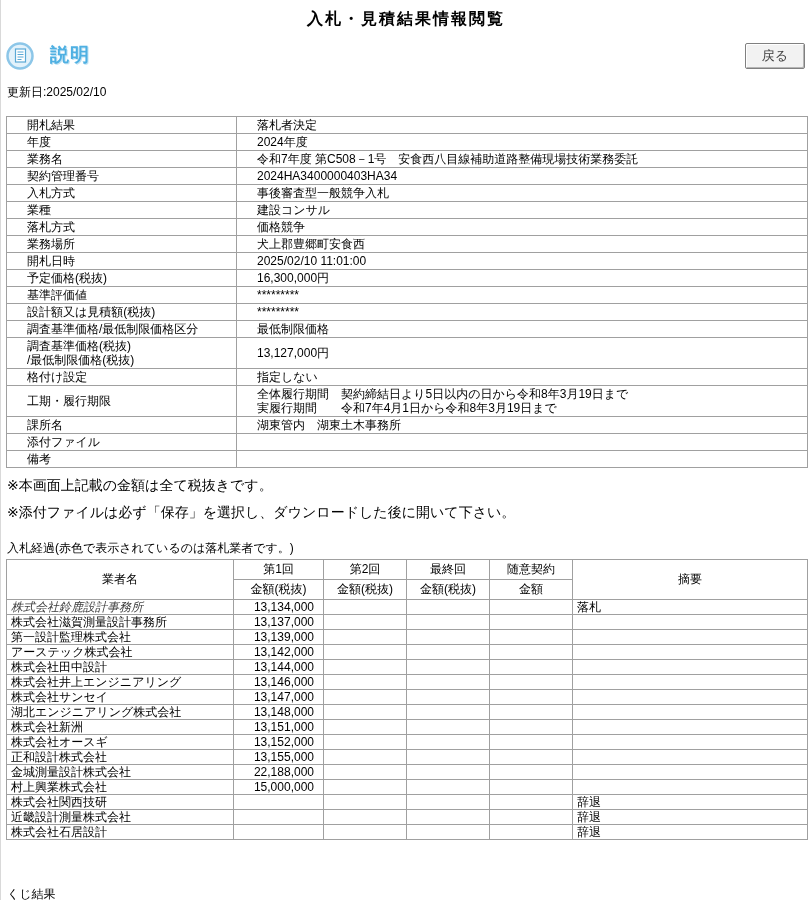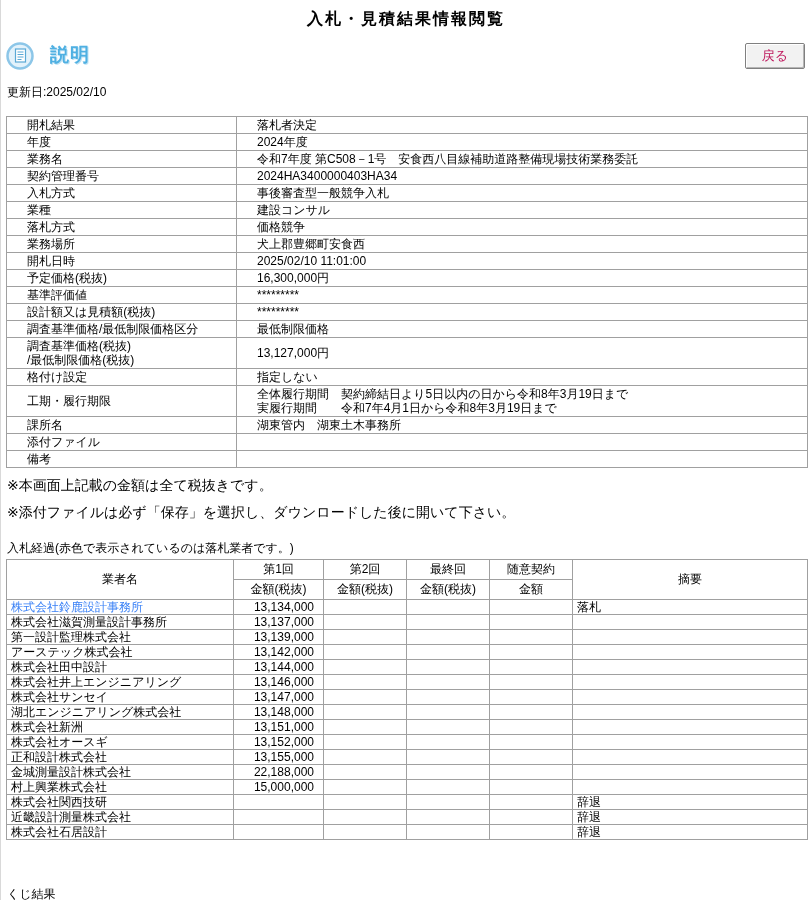--- a/index.html
+++ b/index.html
@@ -15,21 +15,21 @@
 
   .topbar { display: flex; justify-content: space-between; align-items: center; height: 32px; margin-top: 2px; }
   .explain { display: inline-flex; align-items: flex-start; gap: 16px; cursor: pointer; }
   .explain-text {
     font-size: 19px; font-weight: bold; color: #4fb0e2;
     text-shadow: 1px 1px 0 #bfe2f4;
     letter-spacing: 1px;
   }
   .back-btn {
     font-family: "Liberation Sans", "DejaVu Sans", sans-serif;
-    font-size: 13px; color: #be185d;
+    font-size: 13px; color: #404040;
     padding: 3px 16px; margin-right: 1px;
     background: #f2f2f2;
     border: 1px solid #808080; border-radius: 2px;
     box-shadow: inset 1px 1px 0 #ffffff, inset -1px -1px 0 #b5b5b5;
     cursor: pointer;
   }
 
   .update-date { font-size: 12px; margin: 12px 0 15px 1px; }
 
   table { border-collapse: collapse; table-layout: fixed; width: 801px; background: #fff; }
@@ -39,21 +39,21 @@
   .info-table td { height: 16px; padding: 1px 20px; line-height: 14px; white-space: nowrap; }
   .info-table .info-label div, .info-table .info-value div { line-height: 14px; }
 
   .note { font-size: 14px; margin: 9px 0 0 1px; }
   .bid-heading { font-size: 12px; margin: 18px 0 2px 1px; }
 
   
   .bid-table th { height: 20px; padding: 0 2px; text-align: center; }
   .bid-table td { height: 15px; padding: 0 4px; line-height: 14px; white-space: nowrap; }
   .bid-table td.amount { text-align: right; padding-right: 9px; }
-  .bid-table td.winner-name { color: #3b82f6; }
+  .bid-table td.winner-name { color: #404040; font-style: italic; }
 
   .lottery-heading { font-size: 12px; margin: 46px 0 2px 1px; }
   .lottery-table th { height: 30px; padding: 1px 2px; text-align: center; line-height: 13px; }
 </style>
 </head>
 <body>
 
 <div class="page">
 
   <div class="title">入札・見積結果情報閲覧</div>

